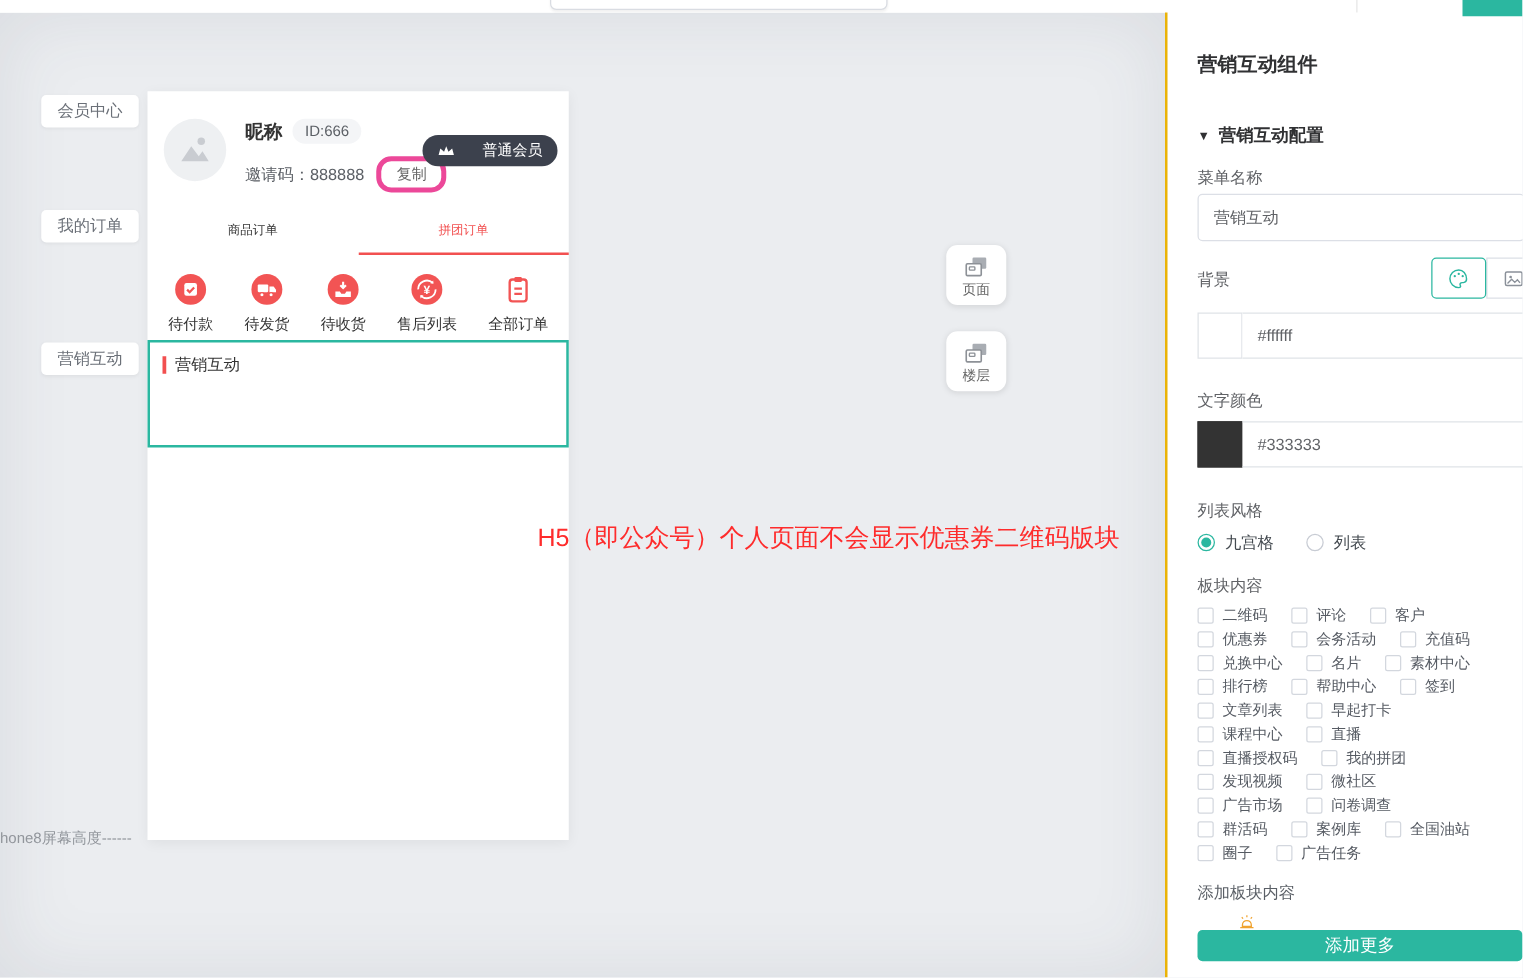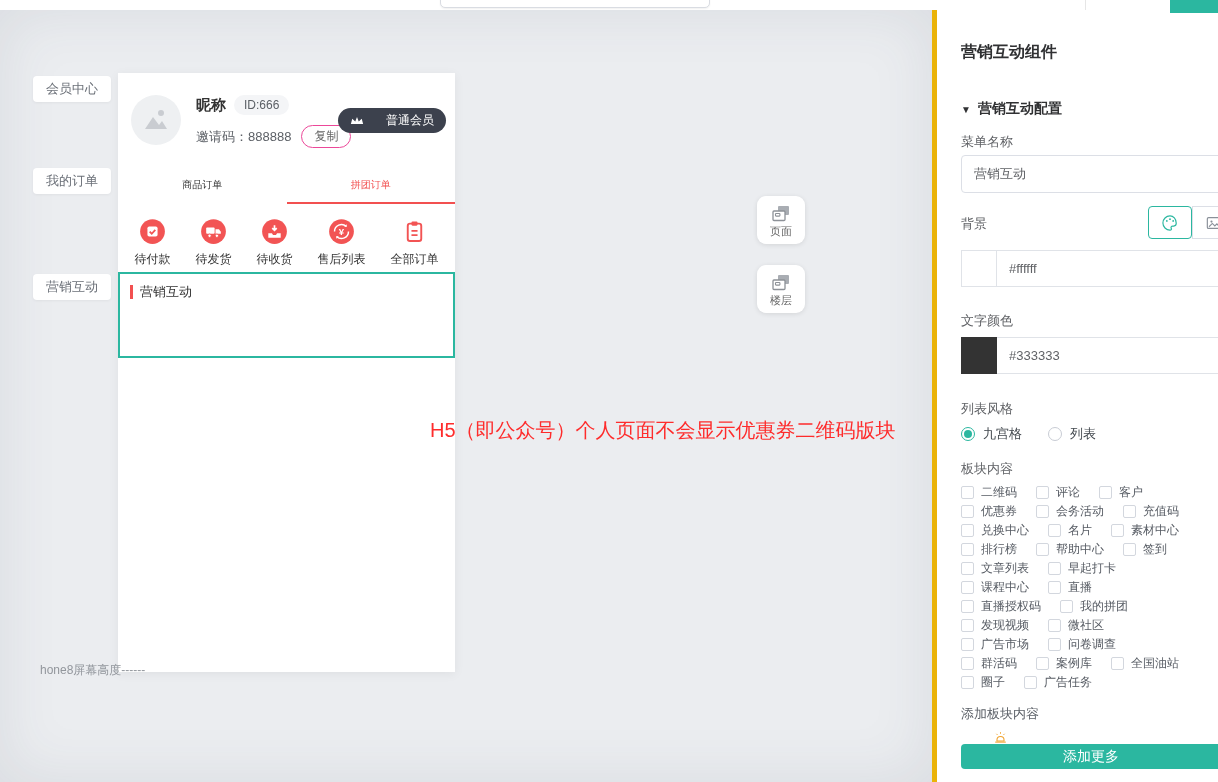--- a/index.html
+++ b/index.html
@@ -19,21 +19,21 @@
   .tag-1 { top:66px; } .tag-2 { top:158px; } .tag-3 { top:264px; }
 
   
   .phone { position:absolute; left:118px; top:63px; width:337px; height:599px; background:#fff; box-shadow:0 2px 10px rgba(0,0,0,.06); }
   .profile { position:relative; height:97px; }
   .avatar { position:absolute; left:13px; top:22px; width:50px; height:50px; border-radius:50%; background:#eef0f2; display:flex; align-items:center; justify-content:center; }
   .p-line1 { position:absolute; left:78px; top:22px; display:flex; align-items:center; gap:8px; }
   .nickname { font-size:15px; font-weight:bold; color:#333; }
   .id-badge { background:#f4f5f7; border-radius:11px; padding:3px 10px; font-size:12px; color:#5c6066; }
   .p-line2 { position:absolute; left:78px; top:52px; display:flex; align-items:center; gap:10px; font-size:13px; color:#5c6066; }
-  .copy-btn { border:1px solid #ec4899; background:#fff; border-radius:12px; padding:2px 12px; font-size:12px; color:#666; cursor:pointer; }
+  .copy-btn { border:4px solid #ec4899; background:#fff; border-radius:12px; padding:2px 12px; font-size:12px; color:#666; cursor:pointer; }
   .member-badge { position:absolute; right:9px; top:35px; background:#3c414d; color:#fff; border-radius:13px; height:25px; display:flex; align-items:center; gap:22px; padding:0 12px; font-size:12px; cursor:pointer; }
 
   .tabs { display:flex; height:34px; }
   .tab { flex:1; text-align:center; font-size:10px; color:#333; line-height:30px; cursor:pointer; position:relative; }
   .tab.active { color:#f25050; }
   .tab.active::after { content:""; position:absolute; left:0; right:0; bottom:0; height:2px; background:#f25050; }
 
   .order-row { display:flex; justify-content:space-around; padding:14px 4px 10px; }
   .order-item { display:flex; flex-direction:column; align-items:center; gap:6px; cursor:pointer; }
   .order-ico { width:27px; height:27px; }
@@ -42,24 +42,24 @@
   .mk-block { position:absolute; left:0; top:199px; width:337px; height:86px; background:#fff; border:2px solid #2bb7a0; cursor:pointer; }
   .mk-title { display:flex; align-items:center; gap:7px; margin:9px 0 0 10px; font-size:13px; color:#333; }
   .mk-bar { width:3px; height:14px; background:#f25050; }
   .mk-placeholder { text-align:center; margin-top:13px; font-size:16px; color:#333; }
 
   .float-btn { position:absolute; left:757px; width:48px; height:48px; background:#fff; border-radius:9px; box-shadow:0 1px 5px rgba(0,0,0,.10); display:flex; flex-direction:column; align-items:center; justify-content:center; cursor:pointer; }
   .fb-1 { top:186px; } .fb-2 { top:255px; }
   .float-btn .fb-label { font-size:11px; color:#666; margin-top:-2px; }
 
   .annotation { position:absolute; left:430px; top:407px; font-size:20px; color:#fe2c2c; white-space:nowrap; }
-  .screen-note { position:absolute; left:0; top:652px; font-size:12px; color:#92969c; white-space:nowrap;margin-left:40px; }
+  .screen-note { position:absolute; left:0; top:652px; font-size:12px; color:#92969c; white-space:nowrap; }
 
   
-  .panel { position:absolute; left:932px; top:0; width:286px; height:782px; background:#fff; border-left:5px solid #eab308; z-index:4; }
+  .panel { position:absolute; left:932px; top:0; width:286px; height:782px; background:#fff; border-left:2px solid #eab308; z-index:4; }
   .panel-title { position:absolute; left:24px; top:42px; font-size:16px; font-weight:bold; color:#303133; }
   .section-hdr { position:absolute; left:24px; top:100px; font-size:14px; font-weight:bold; color:#303133; display:flex; align-items:center; gap:7px; cursor:pointer; }
   .caret { font-size:10px; color:#303133; }
   .fld-label { position:absolute; left:24px; font-size:13px; color:#606266; }
   .menu-input { position:absolute; left:24px; top:155px; width:262px; height:38px; border:1px solid #dcdfe6; border-radius:4px; padding:0 12px; font-size:13px; color:#606266; outline:none; }
   .bg-btns { position:absolute; left:211px; top:206px; display:flex; }
   .icon-btn { width:44px; height:33px; background:#fff; border:1px solid #dcdfe6; display:flex; align-items:center; justify-content:center; cursor:pointer; }
   .icon-btn.sel { border:1px solid #2bb7a0; border-radius:4px; z-index:1; }
   .color-row { position:absolute; left:24px; display:flex; height:37px; }
   .swatch { width:36px; height:37px; border:1px solid #e0e3e8; background:#fff; }

